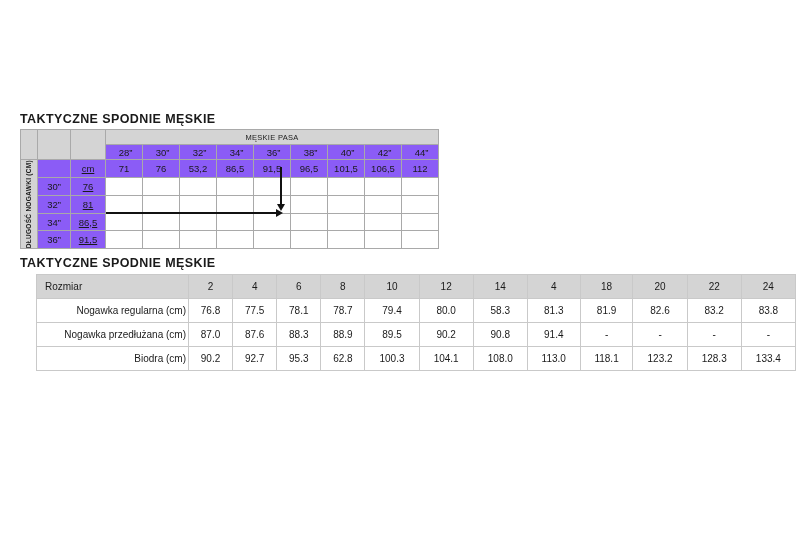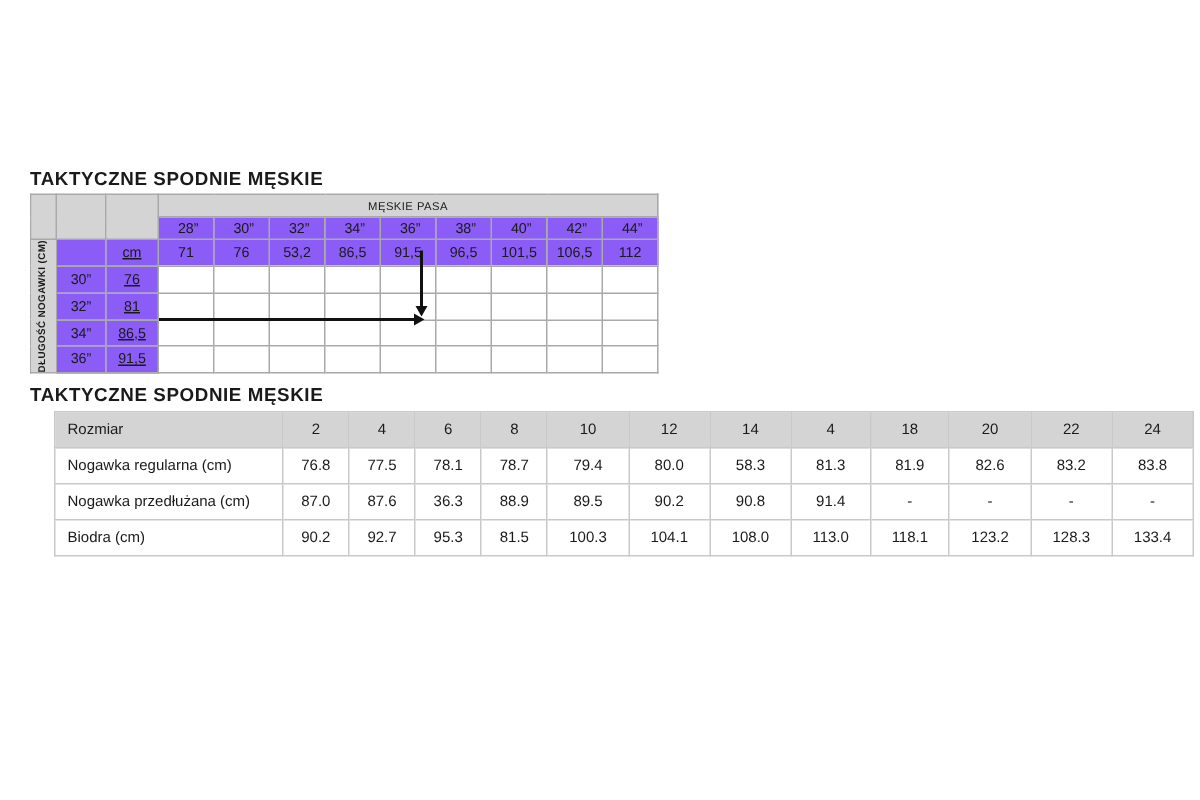--- a/index.html
+++ b/index.html
@@ -134,21 +134,21 @@
     text-align: center;
     font-weight: normal;
     padding: 0 2px;
   }
   table.t2 thead th {
     background: #d4d4d4;
     font-weight: normal;
     font-size: 10px;
   }
   table.t2 .rowlabel {
-    text-align: left;
+    text-align: right;
     padding-left: 8px;
     width: 152px;
     background: #ffffff;
   }
   table.t2 thead th.rowlabel {
     background: #d4d4d4;
     text-align: left;
     padding-left: 8px;
   }
   table.t2 tbody tr:nth-child(odd) td { background: #ffffff; }
@@ -299,37 +299,37 @@
           <td>81.3</td>
           <td>81.9</td>
           <td>82.6</td>
           <td>83.2</td>
           <td>83.8</td>
         </tr>
         <tr>
           <td class="rowlabel">Nogawka przedłużana (cm)</td>
           <td>87.0</td>
           <td>87.6</td>
-          <td>36.3</td>
+          <td>88.3</td>
           <td>88.9</td>
           <td>89.5</td>
           <td>90.2</td>
           <td>90.8</td>
           <td>91.4</td>
           <td>-</td>
           <td>-</td>
           <td>-</td>
           <td>-</td>
         </tr>
         <tr>
           <td class="rowlabel">Biodra (cm)</td>
           <td>90.2</td>
           <td>92.7</td>
           <td>95.3</td>
-          <td>81.5</td>
+          <td>62.8</td>
           <td>100.3</td>
           <td>104.1</td>
           <td>108.0</td>
           <td>113.0</td>
           <td>118.1</td>
           <td>123.2</td>
           <td>128.3</td>
           <td>133.4</td>
         </tr>
       </tbody>

